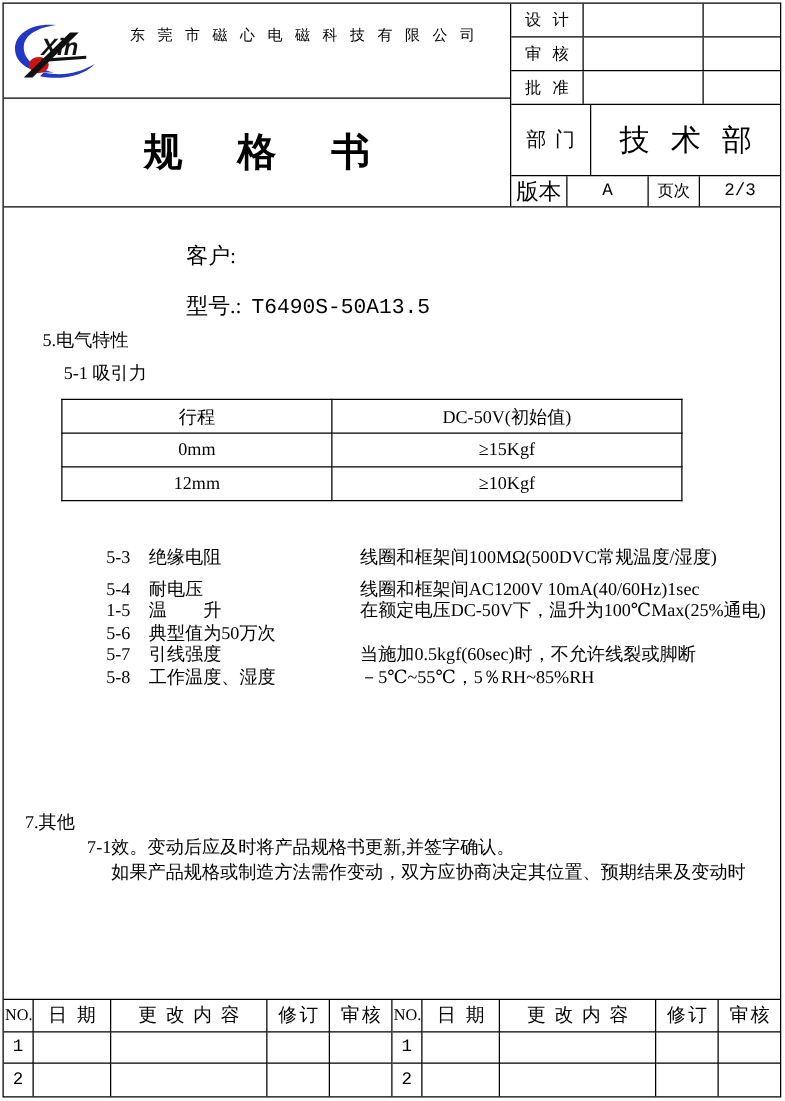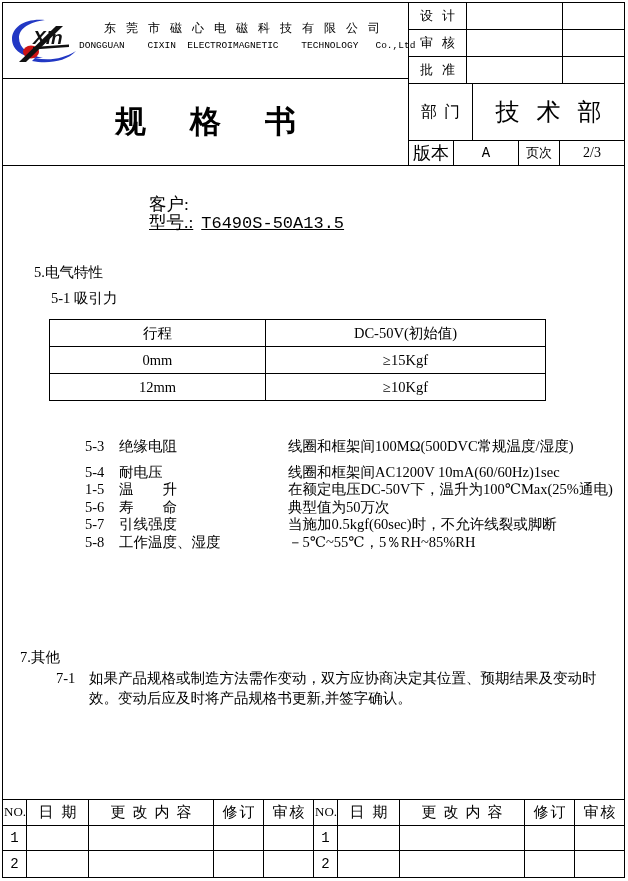--- a/index.html
+++ b/index.html
@@ -27,41 +27,41 @@
   .dept-row{height:57px;display:flex;border-bottom:1.5px solid #000;box-sizing:border-box;}
   .dept-label{width:64px;border-right:1.5px solid #000;box-sizing:border-box;display:flex;align-items:center;justify-content:center;
               font-size:16px;letter-spacing:7px;text-indent:7px;white-space:nowrap;}
   .dept-value{flex:1;display:flex;align-items:center;justify-content:center;
               font-size:24px;letter-spacing:17px;text-indent:17px;white-space:nowrap;}
   .ver-row{flex:1;display:flex;}
   .ver-cell{display:flex;align-items:center;justify-content:center;box-sizing:border-box;}
   .ver-label{width:45px;border-right:1.5px solid #000;font-size:18px;}
   .ver-value{width:65px;border-right:1.5px solid #000;font-size:14px;font-family:"Liberation Mono",monospace;}
   .page-label{width:41px;border-right:1.5px solid #000;font-size:13px;}
-  .page-value{flex:1;font-size:14px;font-family:Liberation Serif, serif;}
+  .page-value{flex:1;font-size:14px;font-family:Liberation Mono, monospace;}
 
   
   .body{flex:1;position:relative;font-size:14.5px;}
   .customer{position:absolute;left:146px;top:26px;font-size:17.5px;}
-  .model{position:absolute;left:146px;top:44px;font-size:17.5px;text-decoration:underline;}
+  .model{position:absolute;left:146px;top:66px;font-size:17.5px;}
   .model .val{font-family:"Liberation Mono",monospace;margin-left:8px;font-size:17px;}
   .sec5{position:absolute;left:31px;top:97px;}
   .sec51{position:absolute;left:48px;top:123px;}
   .ttable{position:absolute;left:46px;top:153px;width:497px;border-collapse:collapse;}
   .ttable td{border:1.5px solid #000;height:26px;text-align:center;font-size:14.5px;padding:0;}
   .ttable td.c1{width:215px;}
   .speclist{position:absolute;left:44px;top:272px;}
   .spec-item{display:flex;line-height:17.5px;}
   .spec-item.gap{margin-bottom:8px;}
   .sno{width:34px;margin-left:38px;}
   .sname{width:169px;white-space:pre;}
   .sval{white-space:pre;}
   .sec7{position:absolute;left:17px;top:482px;}
   .sec71{position:absolute;left:53px;top:502px;display:flex;line-height:20px;}
-  .s71no{width:33px;}
+  .s71no{width:33px;text-align:right;}
 
   
   .rev{height:78px;border-top:1.5px solid #000;box-sizing:border-box;display:flex;}
   .rev-half{flex:1;display:grid;grid-template-columns:24px 62px 1fr 50px 49px;grid-template-rows:1fr 1fr 1fr;}
   .rev-half.first{border-right:1.5px solid #000;box-sizing:border-box;}
   .rc{display:flex;align-items:center;justify-content:center;box-sizing:border-box;
       border-right:1.5px solid #000;border-bottom:1.5px solid #000;font-size:15px;white-space:nowrap;}
   .rc.lastcol{border-right:none;}
   .rc.lastrow{border-bottom:none;}
   .rc.hno{font-size:13px;justify-content:flex-start;padding-left:1px;}
@@ -84,21 +84,20 @@
               <path d="M36 4 C 16 2, 3 11, 3 23 C 3 35, 16 43, 34 42 C 20 39, 10 32, 10 22 C 10 12, 21 6, 36 4 Z" fill="#2238c4"></path>
               <path d="M26 42 C 40 45, 54 43, 67 35 C 57 46, 38 48, 23 45 Z" fill="#2238c4"></path>
               <ellipse cx="22" cy="36" rx="8" ry="6.5" fill="#cc1414"></ellipse>
               <path d="M47 10 L54 10 L17 46 L10 46 Z" fill="#111111"></path>
               <path d="M24 31 L60 28.5 L60 31 L24 33.5 Z" fill="#111111"></path>
               <text x="24" y="28" font-size="19" font-weight="bold" font-style="italic" font-family="Liberation Sans, sans-serif" fill="#111111">Xin</text>
             </svg>
           </div>
           <div class="company-text">
             <div class="company-cn">东莞市磁心电磁科技有限公司</div>
-            <div class="company-en">DONGGUAN    CIXIN  ELECTROIMAGNETIC    TECHNOLOGY   Co.,Ltd</div>
           </div>
         </div>
         <div class="title-block">
           <div class="doc-title">规格书</div>
         </div>
       </div>
 
       <div class="h-right">
         <div class="appr-row">
           <div class="appr-label">设计</div>
@@ -156,50 +155,49 @@
 
       <div class="speclist">
         <div class="spec-item gap">
           <span class="sno">5-3</span>
           <span class="sname">绝缘电阻</span>
           <span class="sval">线圈和框架间100MΩ(500DVC常规温度/湿度)</span>
         </div>
         <div class="spec-item">
           <span class="sno">5-4</span>
           <span class="sname">耐电压</span>
-          <span class="sval">线圈和框架间AC1200V 10mA(60/60Hz)1sec</span>
+          <span class="sval">线圈和框架间AC1200V 10mA(40/60Hz)1sec</span>
         </div>
         <div class="spec-item">
           <span class="sno">1-5</span>
           <span class="sname">温　　升</span>
           <span class="sval">在额定电压DC-50V下，温升为100℃Max(25%通电)</span>
         </div>
         <div class="spec-item">
           <span class="sno">5-6</span>
-          <span class="sname">寿　　命</span>
           <span class="sval">典型值为50万次</span>
         </div>
         <div class="spec-item">
           <span class="sno">5-7</span>
           <span class="sname">引线强度</span>
           <span class="sval">当施加0.5kgf(60sec)时，不允许线裂或脚断</span>
         </div>
         <div class="spec-item">
           <span class="sno">5-8</span>
           <span class="sname">工作温度、湿度</span>
           <span class="sval">－5℃~55℃，5％RH~85%RH</span>
         </div>
       </div>
 
       <div class="sec7">7.其他</div>
       <div class="sec71">
         <span class="s71no">7-1</span>
         <span class="s71text">
+          <span style="display:block">效。变动后应及时将产品规格书更新,并签字确认。</span>
           <span style="display:block">如果产品规格或制造方法需作变动，双方应协商决定其位置、预期结果及变动时</span>
-          <span style="display:block">效。变动后应及时将产品规格书更新,并签字确认。</span>
         </span>
       </div>
     </div>
 
     <div class="rev">
       <div class="rev-half first">
         <div class="rc hno">NO.</div>
         <div class="rc hdate">日期</div>
         <div class="rc hcontent">更改内容</div>
         <div class="rc hsmall">修订</div>

